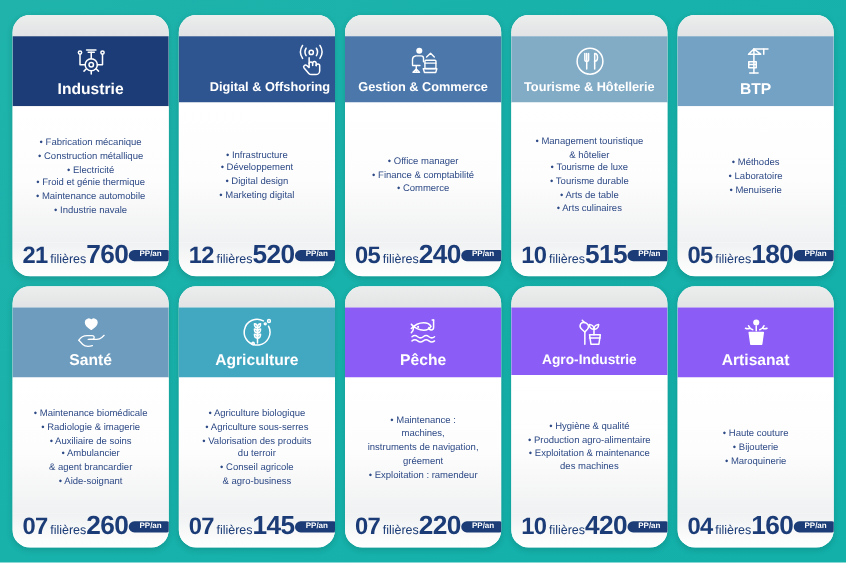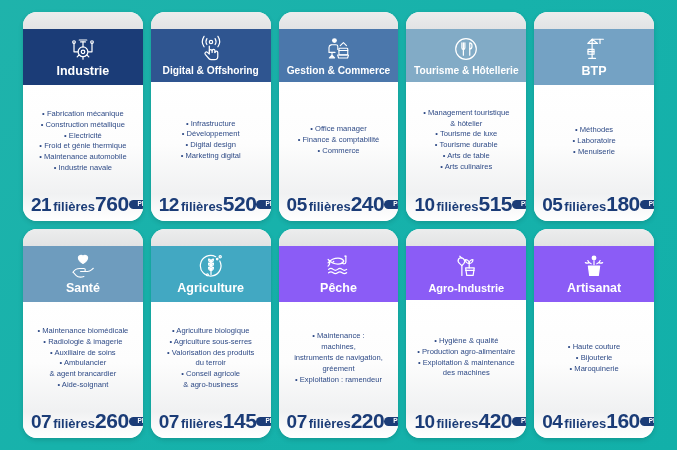--- a/index.html
+++ b/index.html
@@ -11,21 +11,21 @@
   }
 
   body {
     font-family: "Liberation Sans", sans-serif;
     background: linear-gradient(135deg, #1fb3ab 0%, #17b2ab 45%, #12b0a9 100%);
   }
 
   .board {
     width: 677px;
     height: 450px;
-    padding: 12px 23px;
+    padding: 12px 10px;
     display: flex;
     flex-direction: column;
     gap: 8px;
   }
 
   .row {
     flex: 1 1 0;
     display: flex;
     gap: 8px;
   }
@@ -111,22 +111,22 @@
     gap: 2px;
     color: #1b3c77;
   }
   .fil-num {
     font-size: 19px;
     font-weight: bold;
     letter-spacing: -0.5px;
     line-height: 1;
   }
   .fil-label {
-    font-size: 13px;
-    font-weight: bold;
+    font-size: 10px;
+    font-weight: normal;
   }
 
   .ppgroup {
     display: flex;
     flex-direction: row;
     align-items: center;
   }
   .pp-num {
     font-size: 21px;
     font-weight: bold;
@@ -186,21 +186,21 @@
           <span class="fil-label">filières</span>
         </div>
         <div class="ppgroup">
           <span class="pp-num">760</span>
           <span class="pp-badge">PP/an</span>
         </div>
       </div>
       </div>
       <div class="card">
       <div class="card-top"></div>
-      <div class="card-head" style="background: rgb(47, 85, 144);">
+      <div class="card-head" style="background: rgb(47, 85, 144); align-items: flex-end;">
         <span class="card-icon">
             <svg viewBox="0 0 32 32" fill="none" stroke="#fff" stroke-width="1.3" stroke-linecap="round" stroke-linejoin="round">
       <circle cx="16" cy="8.5" r="1.8"></circle>
       <path d="M11.6 11.2a6 6 0 0 1 0-6.3M20.4 11.2a6 6 0 0 0 0-6.3"></path>
       <path d="M8.6 13.6a10 10 0 0 1 0-11.1M23.4 13.6a10 10 0 0 0 0-11.1"></path>
       <path d="M14.2 13v8.4l-2-1.8a1.6 1.6 0 0 0-2.3 2.2l4 4.6c.6.7 1.4 1 2.3 1h3.6a3.4 3.4 0 0 0 3.4-3.4v-4.2a1.5 1.5 0 0 0-3 0"></path>
       <path d="M17.2 19.6v-1.4a1.5 1.5 0 0 0-3 0"></path>
       <path d="M20.2 19.6v-1.8a1.5 1.5 0 0 0-3 0"></path>
     </svg>
           </span>

